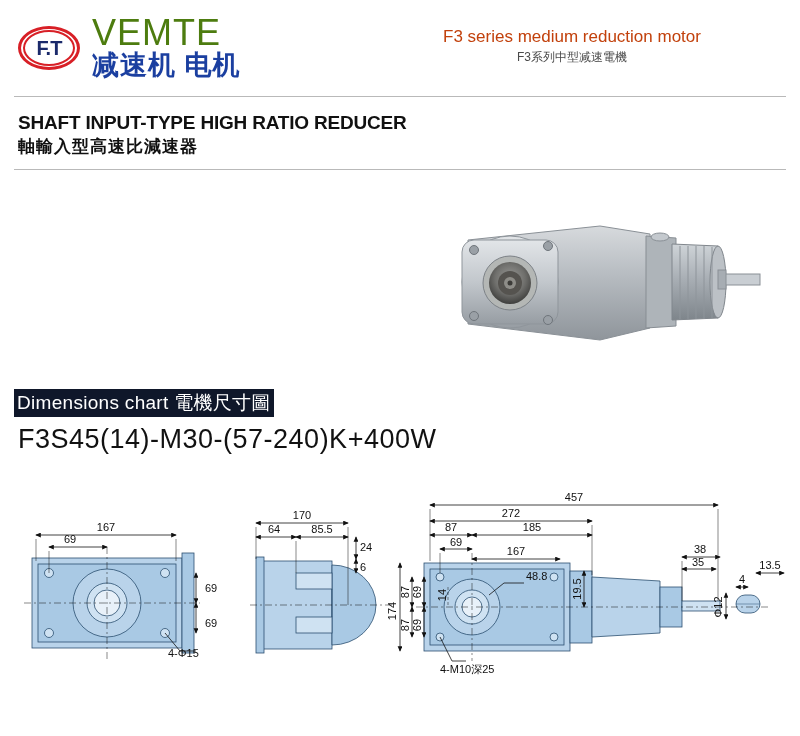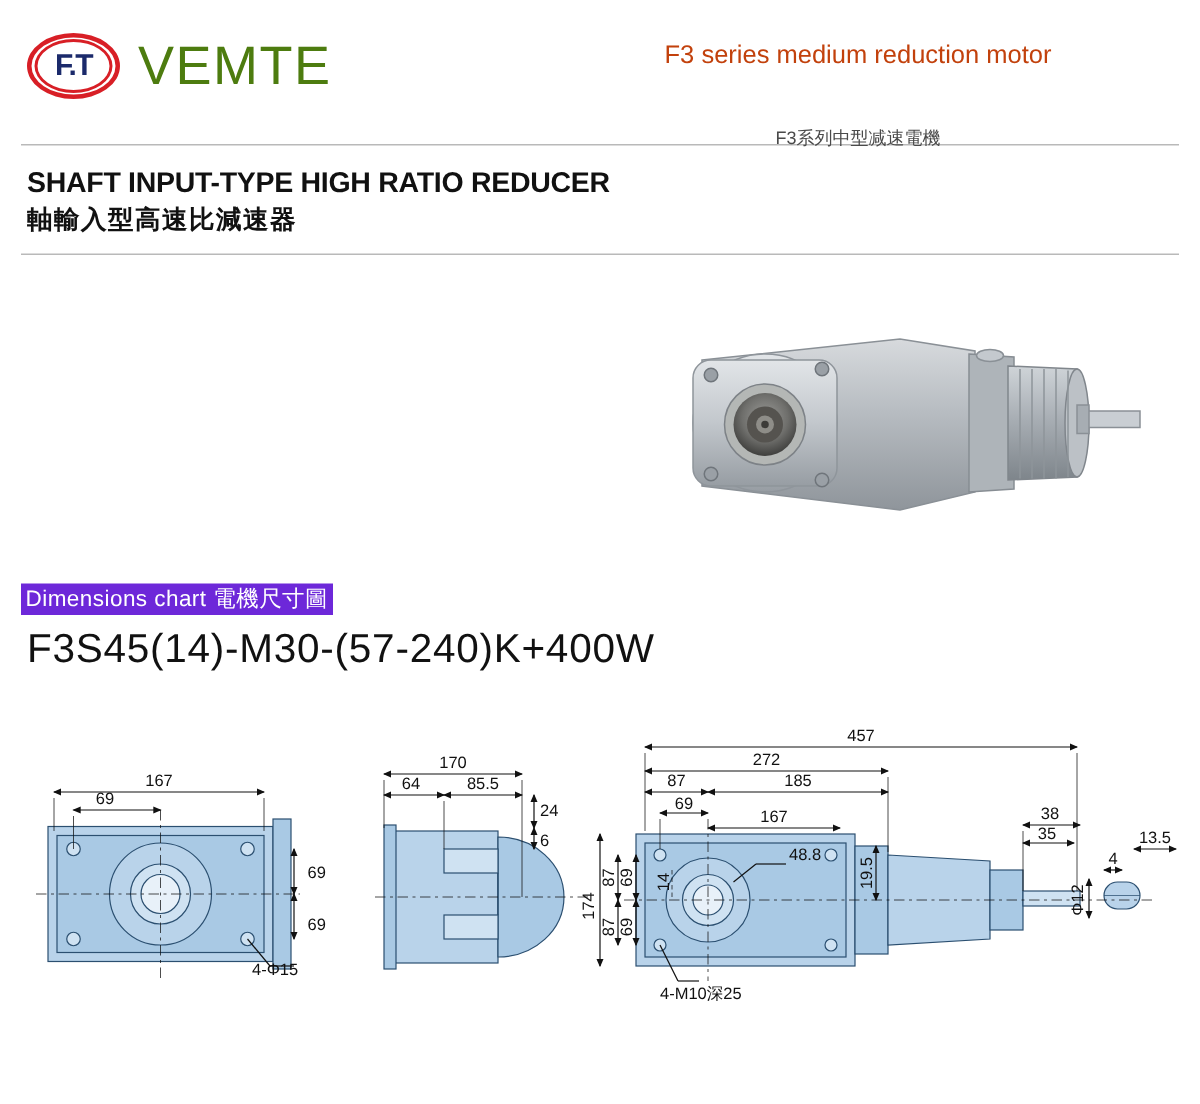--- a/index.html
+++ b/index.html
@@ -93,21 +93,20 @@
   }
   .header-right .en {
     font-size: 17px;
     color: #c2410c;
     line-height: 22px;
   }
   .header-right .cn {
     font-size: 12px;
     color: #4a4a4a;
     line-height: 18px;
-    margin-top: 35px;
   }
   .rule {
     border: 0;
     border-top: 1px solid #b9b9b9;
     margin: 0 14px;
   }
 
   
   .title-block {
     padding: 14px 0 10px 18px;
@@ -149,23 +148,23 @@
   }
 
   
   .dims-head {
     position: relative;
     margin-left: 14px;
     margin-top: 4px;
   }
   .dims-head .label {
     display: inline-block;
-    background: #6d28d9;
+    background: #0f172a;
     color: #fff;
-    font-size: 15px;
+    font-size: 19px;
     padding: 1px 3px;
     letter-spacing: 0.3px;
   }
   .model-code {
     margin: 6px 0 0 18px;
     font-size: 27px;
     color: #111;
     letter-spacing: 0.5px;
     line-height: 32px;
   }
@@ -186,20 +185,21 @@
 
 <div class="header">
   <div class="logo-block">
     <div class="logo-mark">
       <div class="oval"></div>
       <div class="oval2"></div>
       <div class="letters">F.T</div>
     </div>
     <div class="logo-text">
       <div class="logo-vemte">VEMTE</div>
+      <div class="logo-cn">减速机 电机</div>
     </div>
   </div>
   <div class="header-right">
     <div class="en">F3 series medium reduction motor</div>
     <div class="cn">F3系列中型减速電機</div>
   </div>
 </div>
 <hr class="rule">
 
 <div class="title-block">

